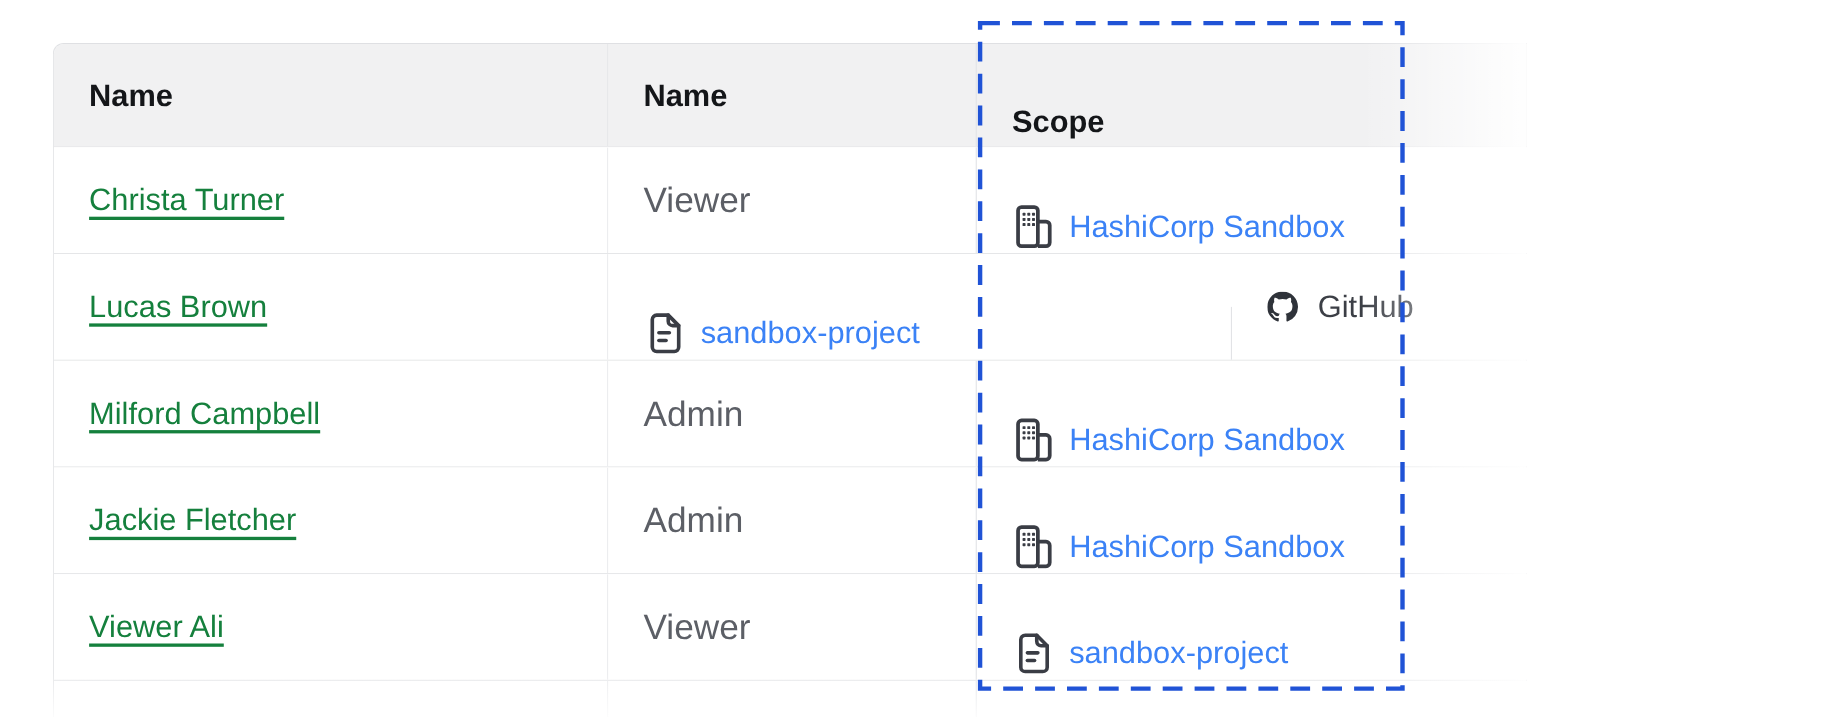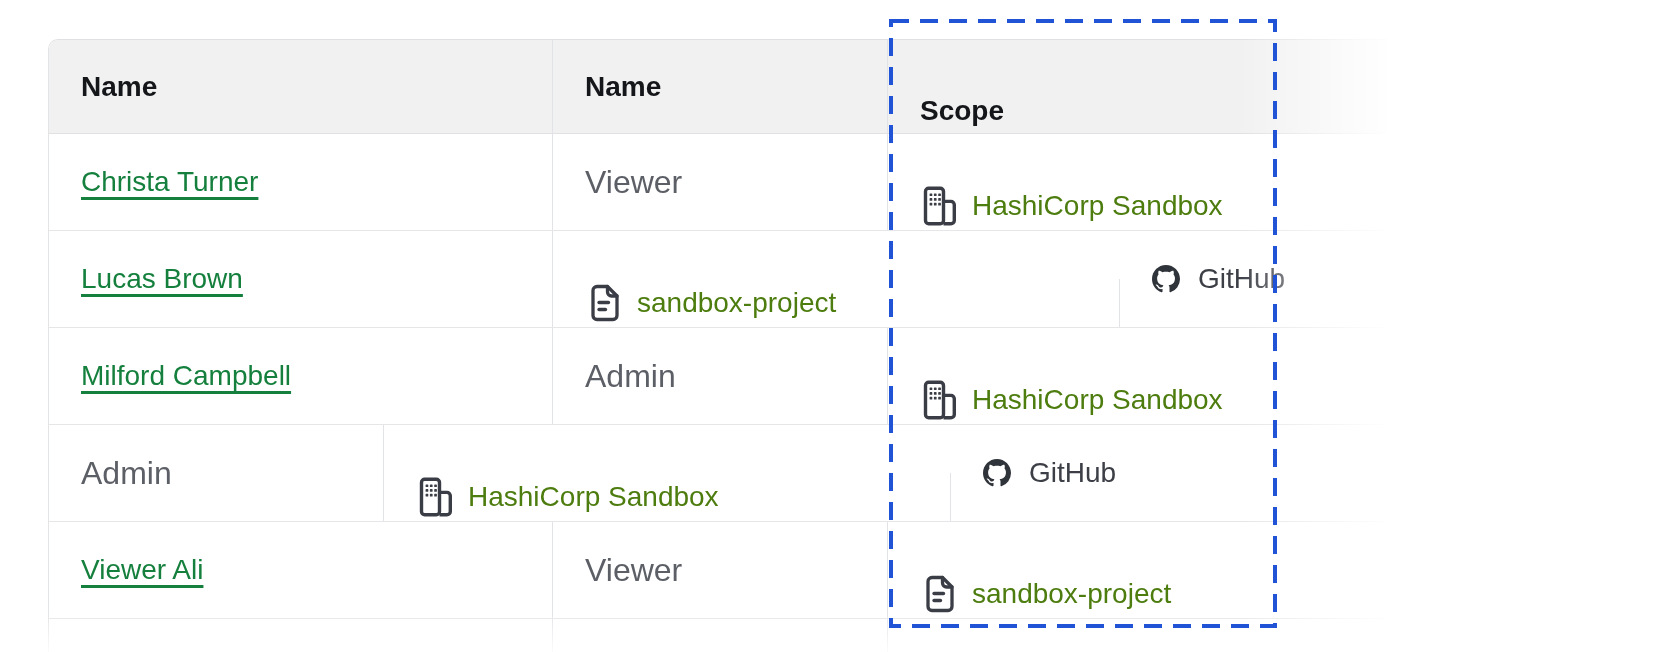--- a/index.html
+++ b/index.html
@@ -23,21 +23,21 @@
   .col-method{flex:1;border-right:none;}
   .tr{display:flex;height:96px;border-bottom:1px solid #e5e6e8;background:#fff;}
   .tr-partial{border-bottom:none;}
   .td{display:flex;align-items:center;box-sizing:border-box;padding-left:32px;border-right:1px solid #e2e3e6;}
   .td.col-method{border-right:none;}
   .name-link{
     font-size:28px;font-weight:500;color:#15803d;text-decoration:underline;
     text-decoration-thickness:2.5px;text-underline-offset:6px;cursor:pointer;
   }
   .role-text{font-size:32px;color:#5c5f66;}
-  .scope-label{font-size:28px;color:#4d7c0f;margin-left:12px;white-space:nowrap;}
+  .scope-label{font-size:28px;color:#3b82f6;margin-left:12px;white-space:nowrap;}
   .method-label{font-size:28px;color:#3c3f46;margin-left:18px;white-space:nowrap;}
   .icon{flex:0 0 auto;display:block;}
   
   .fade-right{
     position:absolute;top:0;right:0;width:150px;height:652px;z-index:5;pointer-events:none;
     background:linear-gradient(to right,rgba(255,255,255,0) 0%,rgba(255,255,255,.55) 55%,rgba(255,255,255,.97) 100%);
   }
   .fade-bottom{
     position:absolute;left:0;bottom:0;width:100%;height:40px;z-index:5;pointer-events:none;
     background:linear-gradient(to bottom,rgba(255,255,255,0) 0%,rgba(255,255,255,.85) 100%);
@@ -157,20 +157,23 @@
     </div>
     <div class="td col-method">
       <svg class="icon" width="26" height="26">
               <use href="#icon-google"></use>
             </svg>
       <span class="method-label">Google</span>
     </div>
   </div>
 
   <div class="tr">
+    <div class="td col-name">
+      <a class="name-link">Jackie Fletcher</a>
+    </div>
     <div class="td col-role">
       <span class="role-text">Admin</span>
     </div>
     <div class="td col-scope">
       <svg class="icon" width="40" height="40">
               <use href="#icon-building"></use>
             </svg>
       <span class="scope-label">HashiCorp Sandbox</span>
     </div>
     <div class="td col-method">

